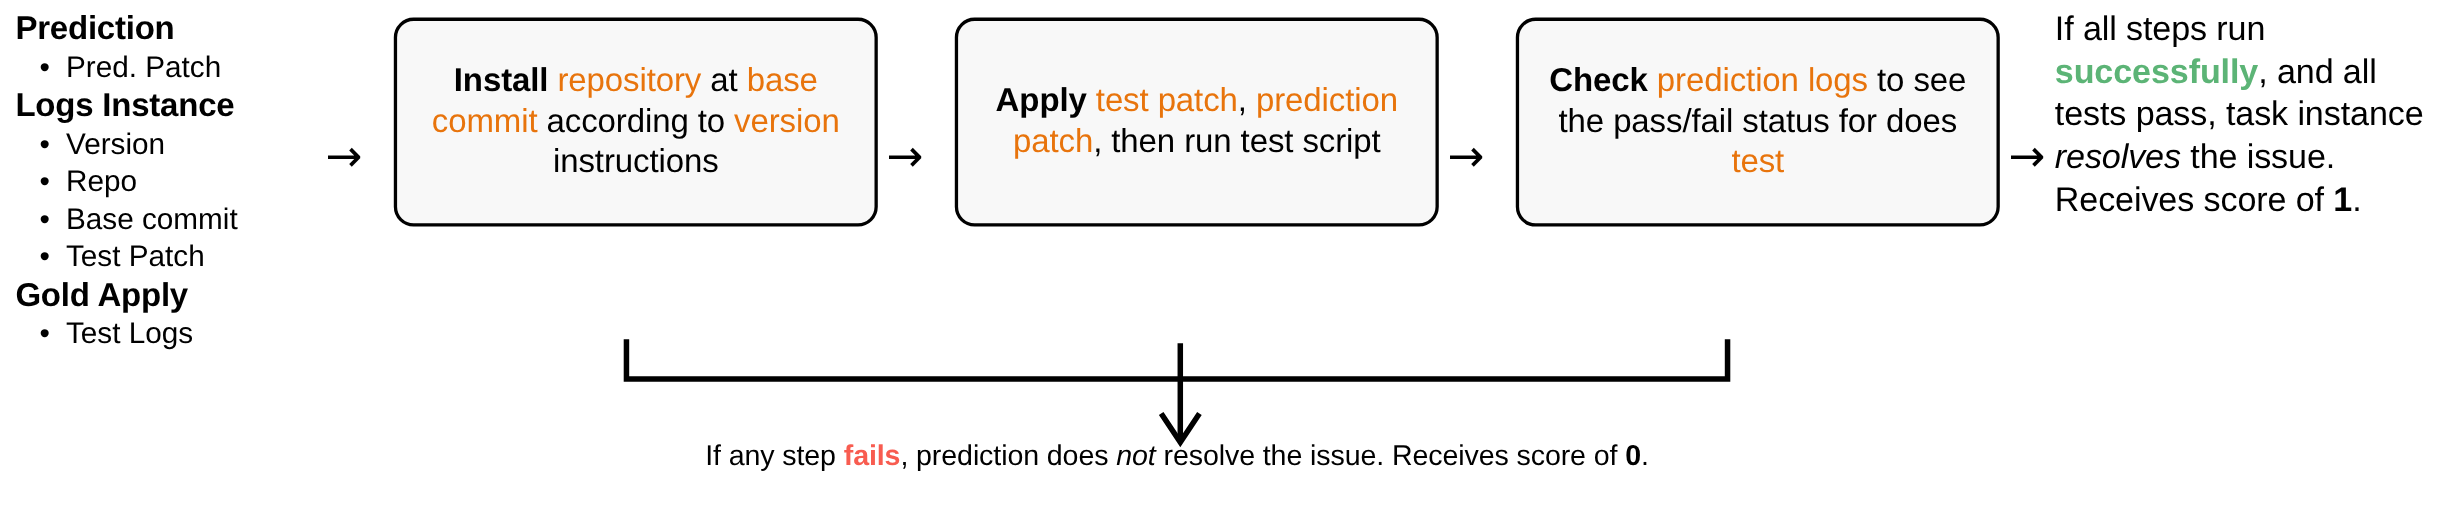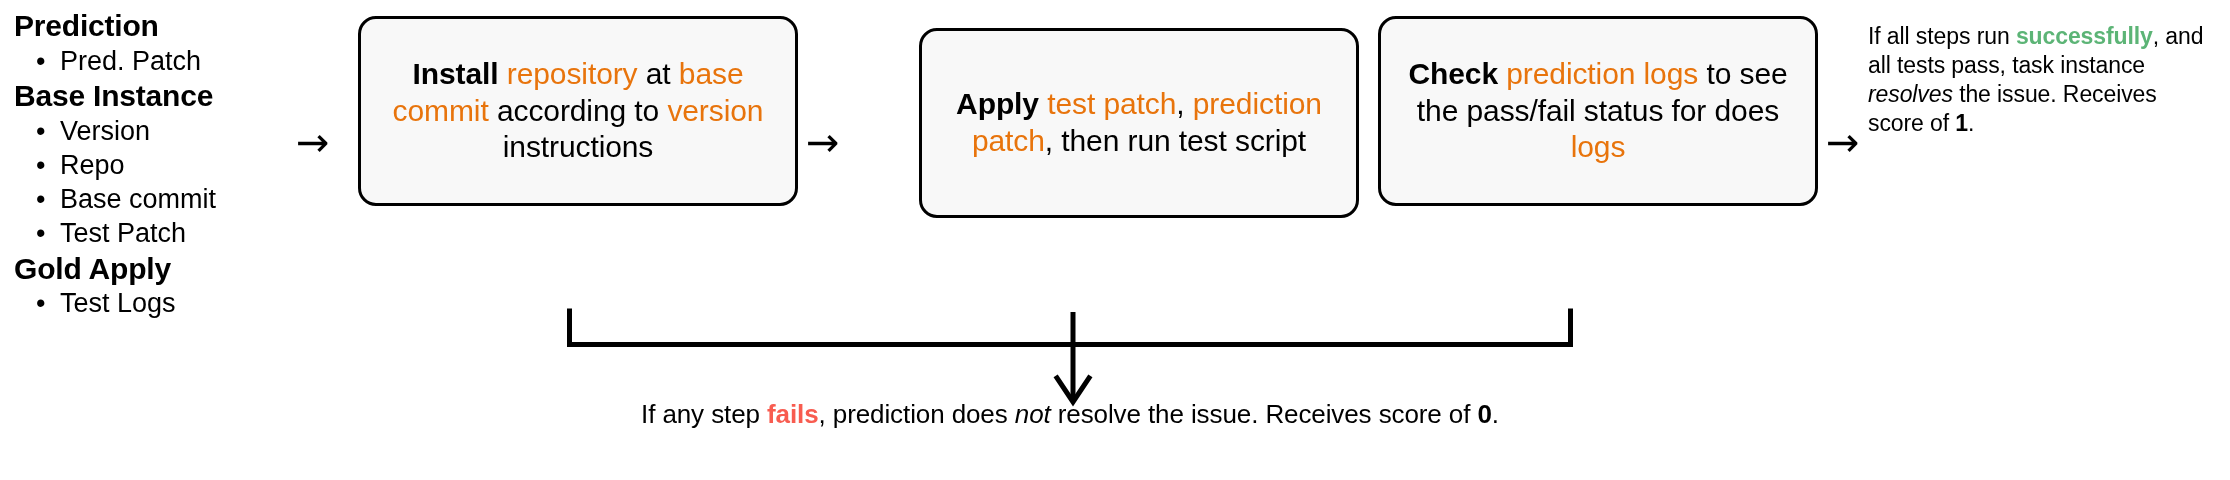--- a/index.html
+++ b/index.html
@@ -87,36 +87,36 @@
     justify-content: center;
     padding: 4px 14px;
   }
   .step-box .step-text {
     font-size: 30px;
     line-height: 1.23;
     text-align: center;
     letter-spacing: -0.1px;
   }
   .step-box.b1 { left: 358px; justify-content: flex-end; }
-  .step-box.b2 { left: 919px; margin-top: 12px; }
+  .step-box.b2 { left: 868px; }
   .step-box.b3 { left: 1378px; }
 
   .k { font-weight: 700; color: #000; }
   .o { color: #e8740c; }
   .g { color: #5cb476; font-weight: 700; }
   .r { color: #f85c50; font-weight: 700; }
   .it { font-style: italic; }
 
   
   .outcome {
     position: absolute;
     left: 1868px;
-    top: 22px;
+    top: 6px;
     width: 350px;
-    font-size: 23px;
+    font-size: 31px;
     line-height: 1.26;
     letter-spacing: -0.1px;
   }
 
   
   .bracket {
     position: absolute;
     left: 560px;
     top: 306px;
     width: 1020px;
@@ -139,21 +139,21 @@
 </head>
 <body>
 
 <div class="stage">
 
   <div class="legend" id="legend-root">
       <div class="legend-heading">Prediction</div>
       <ul class="legend-list">
         <li><span class="bullet">•</span><span>Pred. Patch</span></li>
       </ul>
-      <div class="legend-heading">Base Instance</div>
+      <div class="legend-heading">Logs Instance</div>
       <ul class="legend-list">
         <li><span class="bullet">•</span><span>Version</span></li>
         <li><span class="bullet">•</span><span>Repo</span></li>
         <li><span class="bullet">•</span><span>Base commit</span></li>
         <li><span class="bullet">•</span><span>Test Patch</span></li>
       </ul>
       <div class="legend-heading">Gold Apply</div>
       <ul class="legend-list">
         <li><span class="bullet">•</span><span>Test Logs</span></li>
       </ul>
@@ -164,21 +164,21 @@
   <span class="flow-arrow a3">→</span>
   <span class="flow-arrow a4">→</span>
 
   <div class="step-box b1">
     <div class="step-text"><span class="k">Install</span><span> </span><span class="o">repository</span><span> at </span><span class="o">base commit</span><span> according to </span><span class="o">version</span><span> instructions</span></div>
   </div>
   <div class="step-box b2">
     <div class="step-text"><span class="k">Apply</span><span> </span><span class="o">test patch</span><span>, </span><span class="o">prediction patch</span><span>, then run test script</span></div>
   </div>
   <div class="step-box b3">
-    <div class="step-text"><span class="k">Check</span><span> </span><span class="o">prediction logs</span><span> to see the pass/fail status for does </span><span class="o">logs</span></div>
+    <div class="step-text"><span class="k">Check</span><span> </span><span class="o">prediction logs</span><span> to see the pass/fail status for does </span><span class="o">test</span></div>
   </div>
 
   <div class="outcome"><span>If all steps run </span><span class="g">successfully</span><span>, and all tests pass, task instance </span><span class="it">resolves</span><span> the issue. Receives score of </span><span class="k">1</span><span>.</span></div>
 
   <svg class="bracket" viewBox="0 0 1020 110">
     <path d="M 9.5 5 L 9.5 38.5 L 1010.5 38.5 L 1010.5 5" fill="none" stroke="#000000" stroke-width="5" stroke-linecap="square"></path>
     <path d="M 513 6 L 513 92" fill="none" stroke="#000000" stroke-width="5"></path>
     <path d="M 497 72 L 513 96 L 529 72" fill="none" stroke="#000000" stroke-width="5" stroke-linecap="square" stroke-linejoin="miter"></path>
   </svg>
 

